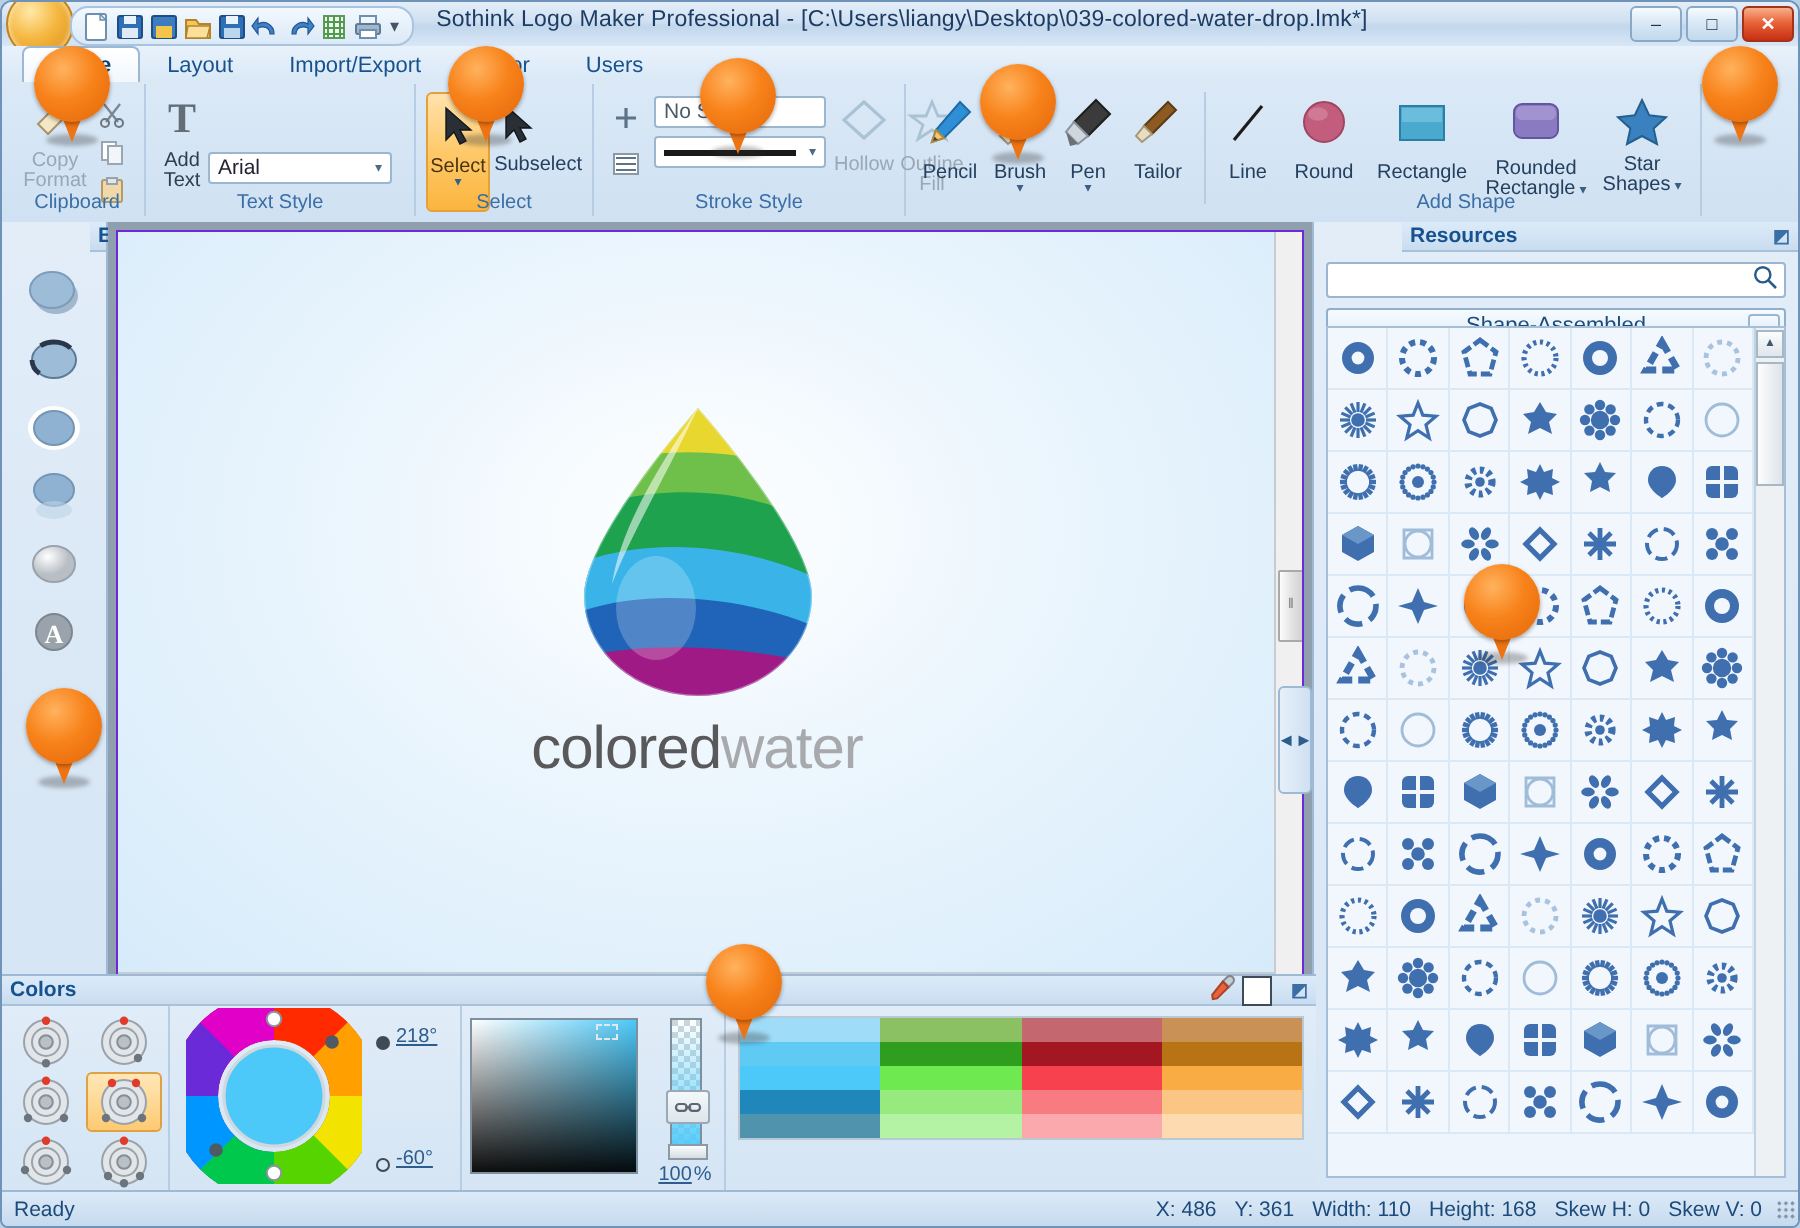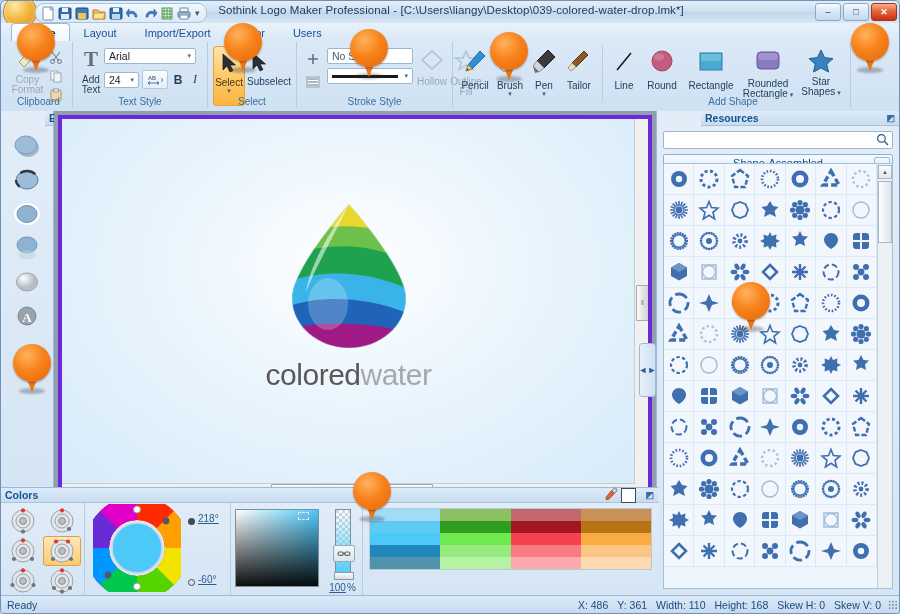--- a/index.html
+++ b/index.html
@@ -139,21 +139,21 @@
   .eff-item{width:34px;height:28px;display:flex;align-items:center;justify-content:center;}
 
   
   .canvaswrap{
     position:absolute;left:53px;top:110px;right:243px;bottom:108px;
     background:#8f9fae;
     padding:4px;box-sizing:border-box;
   }
   .canvasouter{
     position:relative;width:100%;height:100%;
-    background:#14b8a6;border:4px solid #6d28d9;box-sizing:border-box;
+    background:#14b8a6;border:1px solid #6d28d9;box-sizing:border-box;
     overflow:hidden;
   }
   .canvas{
     position:absolute;left:0;top:0;right:13px;bottom:13px;
     background:radial-gradient(ellipse at 50% 40%,#ffffff 0%,#eaf5fd 45%,#d6ebfa 100%);
   }
   .logo{
     position:absolute;left:50%;top:48%;transform:translate(-50%,-50%);
     display:flex;flex-direction:column;align-items:center;
   }
@@ -516,21 +516,21 @@
         <div class="gbody">
           <div class="bigbtn" style="width:34px;">
             <span class="ico">
               <svg width="26" height="22" viewBox="0 0 26 22">
                   <text x="13" y="18" font-family="Liberation Serif, serif" font-size="21" font-weight="bold" text-anchor="middle" fill="#636d77">T</text>
                 </svg>
             </span>
             <span class="lbl">Add</span>
             <span class="lbl" style="margin-top:0">Text</span>
           </div>
-          <div style="display:flex;flex-direction:column;gap:6px;padding-top:2px;">
+          <div style="display:flex;flex-direction:column;gap:19px;padding-top:2px;margin-top:28px;">
             <div class="combo" style="width:92px;">
               <span>Arial</span>
               <span class="arr">▾</span>
             </div>
             <div style="display:flex;gap:3px;align-items:center;">
               <div class="combo" style="width:35px;">
                 <span>24</span>
                 <span class="arr">▾</span>
               </div>
               <div class="smallbtn" style="width:24px;border:1px solid #b4c8da;border-radius:2px;background:linear-gradient(180deg,#fafdff,#e3eef8);">

